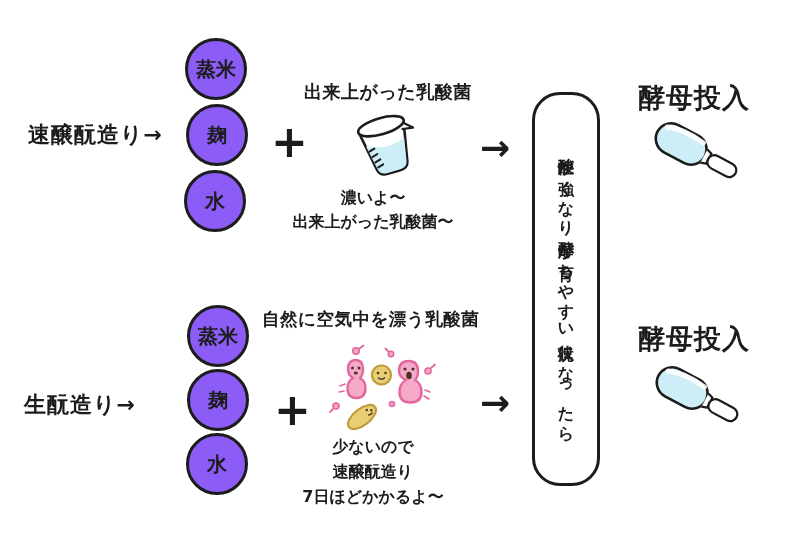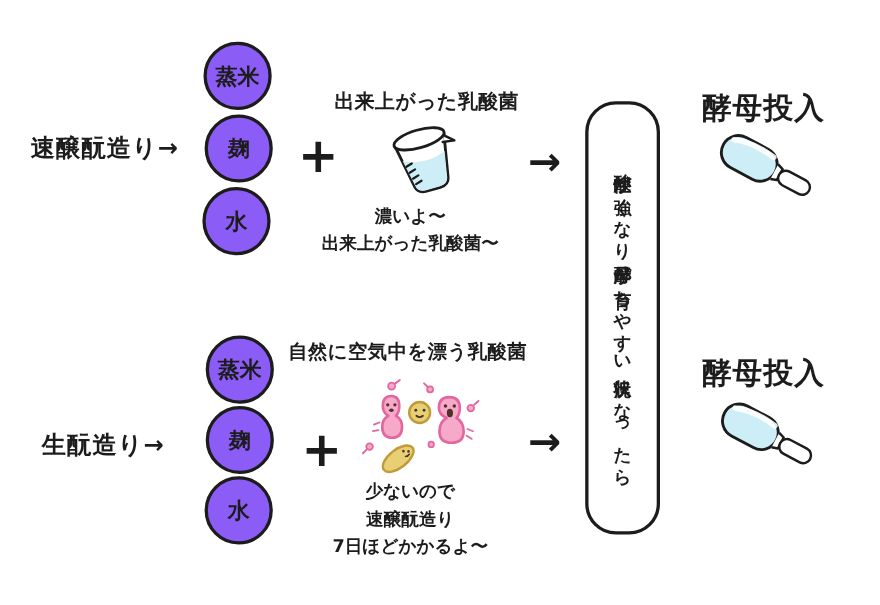--- a/index.html
+++ b/index.html
@@ -75,21 +75,21 @@
       <path d="M15 27.5 Q32 20.5 57 24.5" stroke="#ffffff" stroke-width="5.5" fill="none" stroke-linecap="round" opacity="0.9"></path>
       <path d="M64 28.5 L70 30.5 L70 42.5 L64 44.5" fill="#ffffff" stroke="#1c1c1c" stroke-width="2.4" stroke-linejoin="round"></path>
       <rect x="69.5" y="29.5" width="33" height="15" rx="7.5" fill="#ffffff" stroke="#1c1c1c" stroke-width="2.4"></rect>
     </g>
   </svg>
 
   <div class="abs condition-box">
     <div class="condition-text">酸性が強くなり酵母が育ちやすい状況になったら</div>
   </div>
 
-  <div class="abs method-label" style="left:38px;top:390px;">生酛造り→</div>
+  <div class="abs method-label" style="left:24px;top:390px;">生酛造り→</div>
 
   <div class="abs circle" style="left:187px;top:305px;">
     <span>蒸米</span>
   </div>
   <div class="abs circle" style="left:187px;top:369px;">
     <span>麹</span>
   </div>
   <div class="abs circle" style="left:186px;top:433px;">
     <span>水</span>
   </div>

